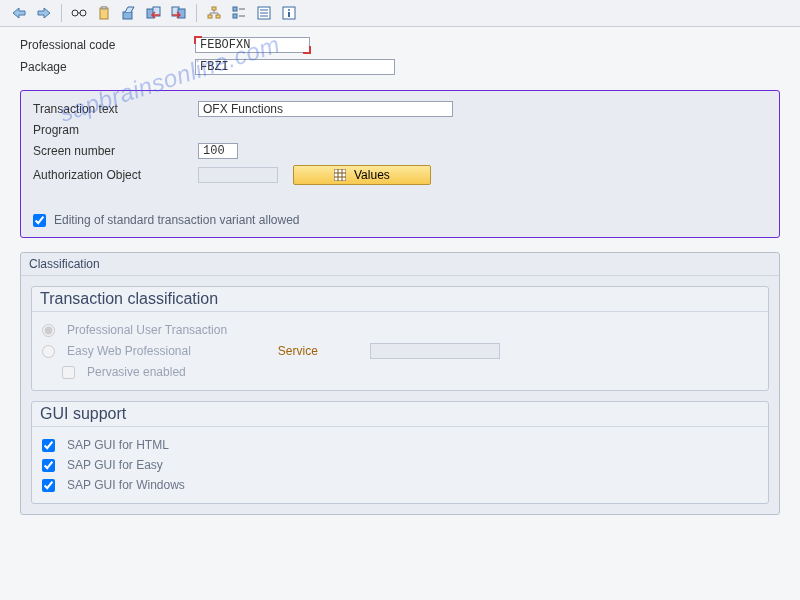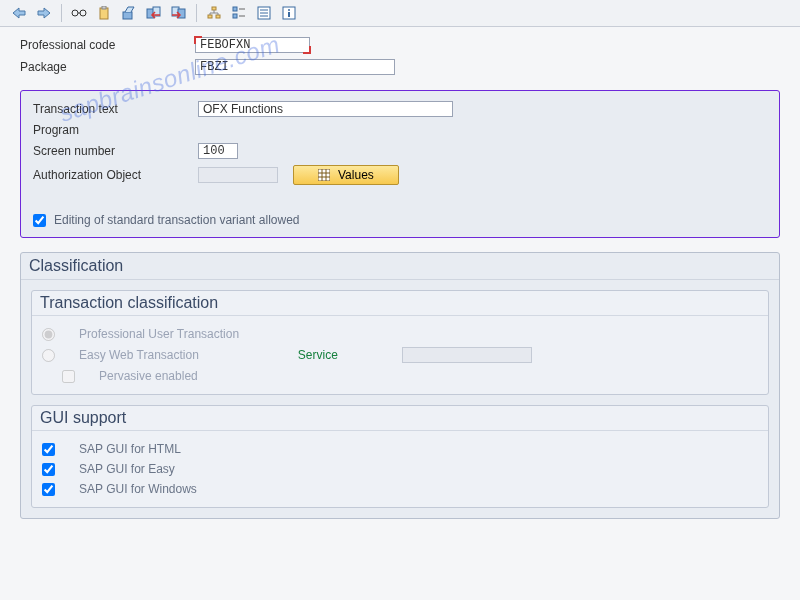--- a/index.html
+++ b/index.html
@@ -82,21 +82,21 @@
       border-radius: 3px;
       padding: 10px 12px;
       margin-top: 15px;
     }
     .panel .form-label { width: 165px; }
     
     .values-btn {
       background: linear-gradient(#fde89a, #f7c94f);
       border: 1px solid #b8922f;
       border-radius: 2px;
-      padding: 2px 24px;
+      padding: 2px 40px;
       height: 20px;
       display: inline-flex;
       align-items: center;
       gap: 8px;
       cursor: pointer;
       margin-left: 15px;
       font-size: 12px;
     }
     .values-btn .mini-icon {
       width: 12px;
@@ -113,21 +113,21 @@
     }
     .checkbox-row input[type=checkbox] { width: 13px; height: 13px; }
     
     .group-box {
       border: 1px solid #b8c0ce;
       border-radius: 3px;
       margin-top: 14px;
       background: #e8ecf2;
     }
     .group-title {
-      font-size: 16px;
+      font-size: 12px;
       color: #3a4a66;
       padding: 4px 8px;
       border-bottom: 1px solid #cfd5df;
     }
     .inner-group {
       border: 1px solid #c2c9d6;
       border-radius: 3px;
       margin: 10px;
       background: #eef1f6;
     }
@@ -136,29 +136,29 @@
       color: #3a4a66;
       padding: 3px 8px;
       border-bottom: 1px solid #d2d8e2;
     }
     .inner-body {
       padding: 8px 10px;
     }
     .radio-row, .chk-row {
       display: flex;
       align-items: center;
-      gap: 24px;
+      gap: 12px;
       padding: 3px 0;
       color: #6a7588;
     }
     .radio-row input[disabled] + span,
     .chk-row input[disabled] + span { color: #9aa3b5; }
     .indent { padding-left: 20px; align-items: flex-end; }
     .svc-row { display: flex; align-items: center; }
-    .svc-label { margin-left: 75px; color: #15803d; margin-right: 40px; }
+    .svc-label { margin-left: 75px; color: #a16207; margin-right: 40px; }
     .svc-input { width: 130px; }
     
     .watermark {
       position: absolute;
       top: 65px;
       left: 55px;
       font-size: 24px;
       color: rgba(60,100,220,0.35);
       transform: rotate(-18deg);
       pointer-events: none;
@@ -296,21 +296,21 @@
 
     <div class="inner-group">
       <div class="inner-group-title">Transaction classification</div>
       <div class="inner-body">
         <div class="radio-row">
           <input type="radio" checked="" disabled="" style="">
           <span>Professional User Transaction</span>
         </div>
         <div class="radio-row svc-row">
           <input type="radio" disabled="" style="">
-          <span>Easy Web Transaction</span>
+          <span>Easy Web Professional</span>
           <span class="svc-label">Service</span>
           <span class="input-box input-readonly svc-input"></span>
         </div>
         <div class="chk-row indent">
           <input type="checkbox" disabled="" style="">
           <span>Pervasive enabled</span>
         </div>
       </div>
     </div>
 

